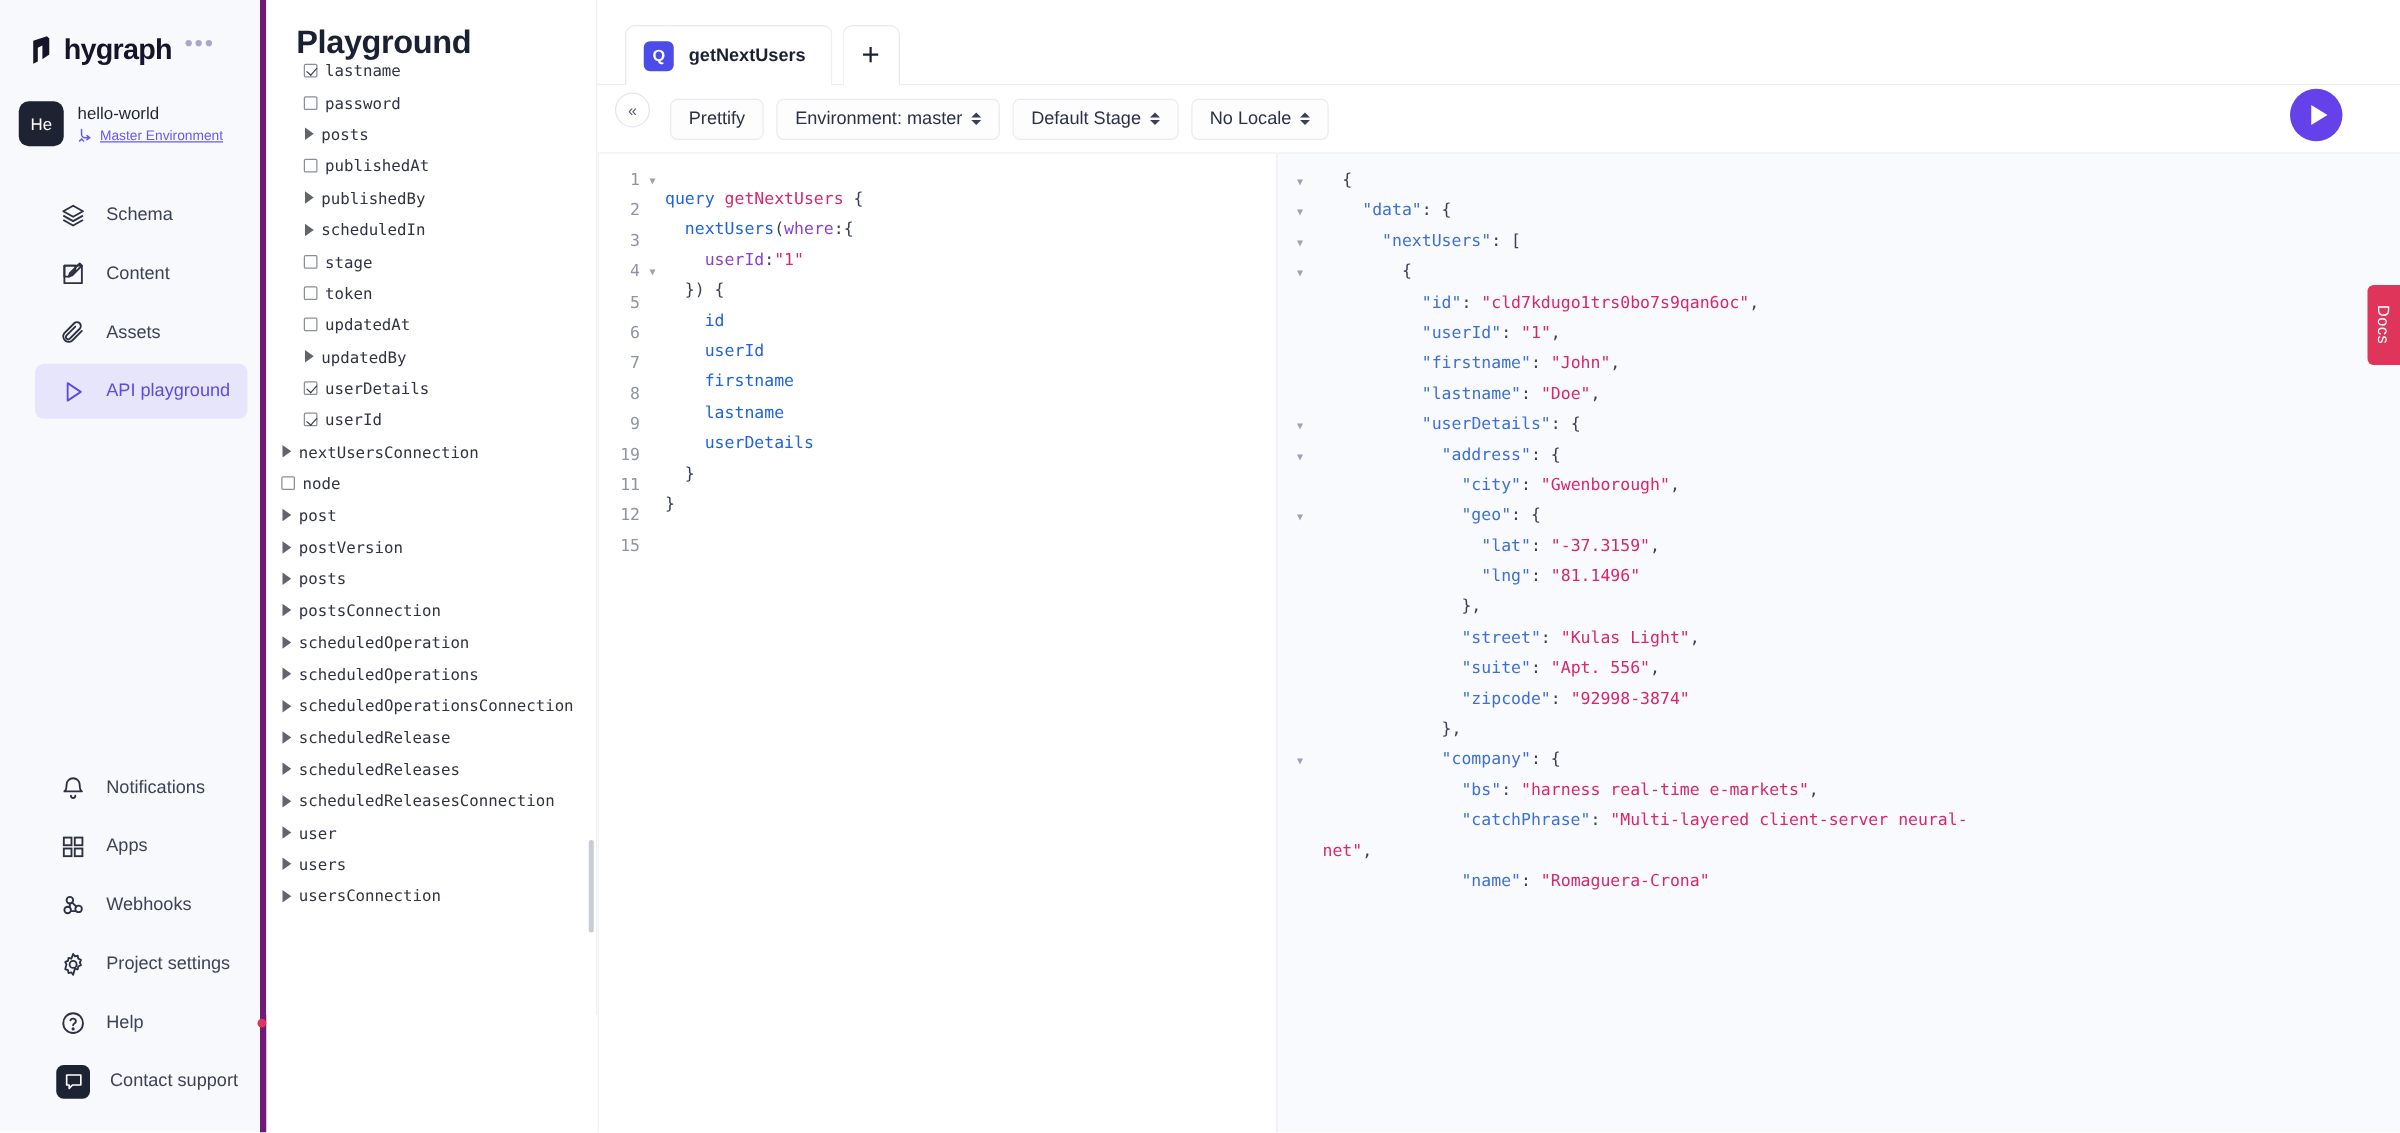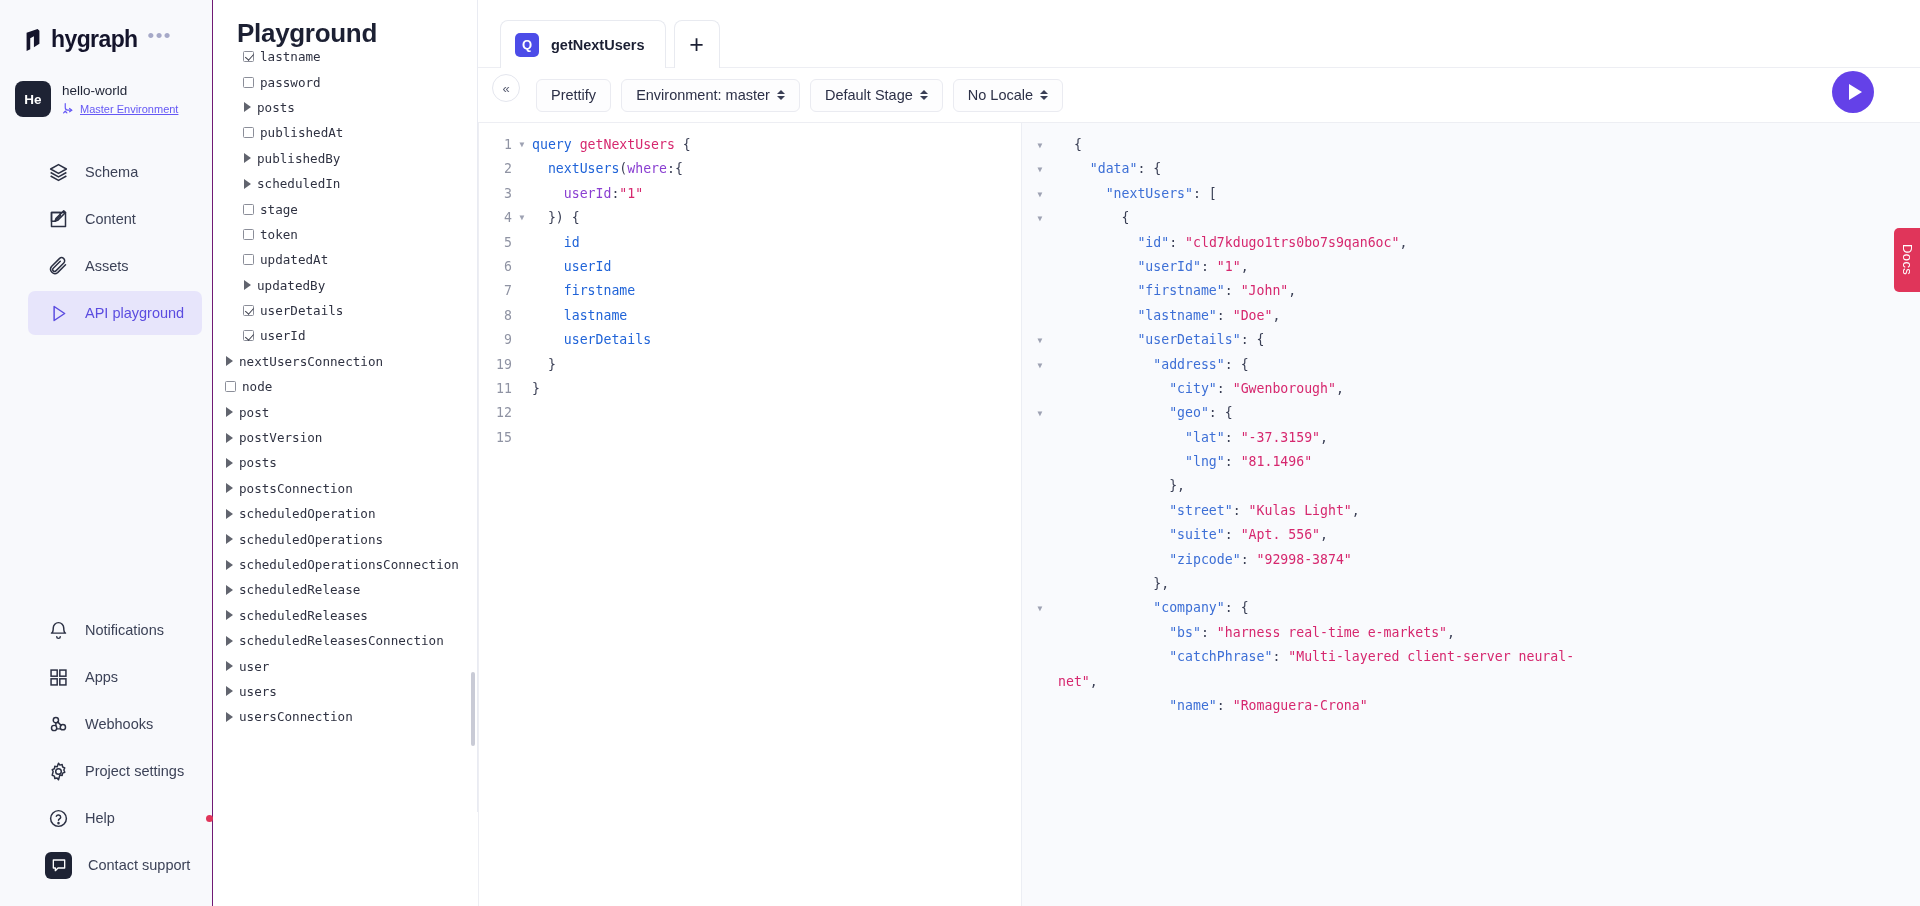--- a/index.html
+++ b/index.html
@@ -8,21 +8,21 @@
     font-family: "Liberation Sans", sans-serif;
     background: #ffffff;
     overflow: hidden;
   }
   .app { display: flex; width: 1920px; height: 906px; position: relative; }
 
   
   .sidebar {
     width: 213px; height: 906px;
     background: #f8f9fc;
-    border-right: 1px solid #701a75;
+    border-right: 5px solid #701a75;
     display: flex; flex-direction: column;
     flex: 0 0 213px;
     position: relative;
   }
   .brand-row {
     display: flex; align-items: center; gap: 10px;
     padding: 26px 0 0 22px;
   }
   .brand-logo { display: flex; align-items: center; gap: 7px; }
   .brand-mark { width: 22px; height: 24px; display: block; }
@@ -30,21 +30,21 @@
   .brand-dots { color: #a6a9c8; font-size: 19px; letter-spacing: 1.5px; line-height: 10px; padding-bottom: 8px; cursor: pointer; }
 
   .project-row {
     display: flex; align-items: center; gap: 11px;
     padding: 28px 0 0 15px;
   }
   .project-avatar {
     width: 36px; height: 36px; border-radius: 8px;
     background: #1e2334; color: #fff;
     display: flex; align-items: center; justify-content: center;
-    font-size: 13.5px; font-weight: 700;
+    font-size: 13.5px; font-weight: 400;
     flex: 0 0 36px;
   }
   .project-meta { display: flex; flex-direction: column; gap: 4px; }
   .project-name { font-size: 13.5px; color: #1e2334; }
   .project-env { display: flex; align-items: center; gap: 5px; font-size: 11px; color: #6558f5; text-decoration: underline; }
   .env-icon { width: 13px; height: 13px; display: block; }
 
   .nav-group { margin-top: 30px; margin-left: 18px; }
   .nav-group.bottom { margin-top: auto; padding-bottom: 16px; }
   .nav-item {
@@ -181,21 +181,21 @@
   .pane-editor { width: 543px; flex: 0 0 543px; background: #fff; position: relative; overflow: hidden; }
   .pane-result { flex: 1; background: #f9fafd; position: relative; overflow: hidden; border-left: 1px solid #eceef4; }
 
   .code { font-family: "DejaVu Sans Mono", monospace; font-size: 13.2px; line-height: 24.4px; padding-top: 10px; }
   .cline { display: flex; white-space: pre; height: 24.4px; }
   .gutter {
     width: 38px; flex: 0 0 38px; text-align: right; padding-right: 4px;
     color: #8f93a3; user-select: none;
   }
   .fold { width: 12px; flex: 0 0 12px; color: #9ea2b3; font-size: 8px; text-align: center; line-height: 24.4px; }
-  .ctext { padding-left: 4px; }
+  .ctext { padding-left: 4px; margin-top: 15px; }
   .k-kw { color: #1f63d8; }
   .k-name { color: #d6276e; }
   .k-punct { color: #3a3f55; }
   .k-field { color: #1f63d8; }
   .k-arg { color: #8a3fd1; }
   .k-str { color: #d6276e; }
 
   .json { font-family: "DejaVu Sans Mono", monospace; font-size: 13.2px; line-height: 24.4px; padding-top: 10px; }
   .jline { display: flex; white-space: pre; height: 24.4px; }
   .jfold { width: 36px; flex: 0 0 36px; text-align: center; color: #9ea2b3; font-size: 8px; line-height: 26px; }

